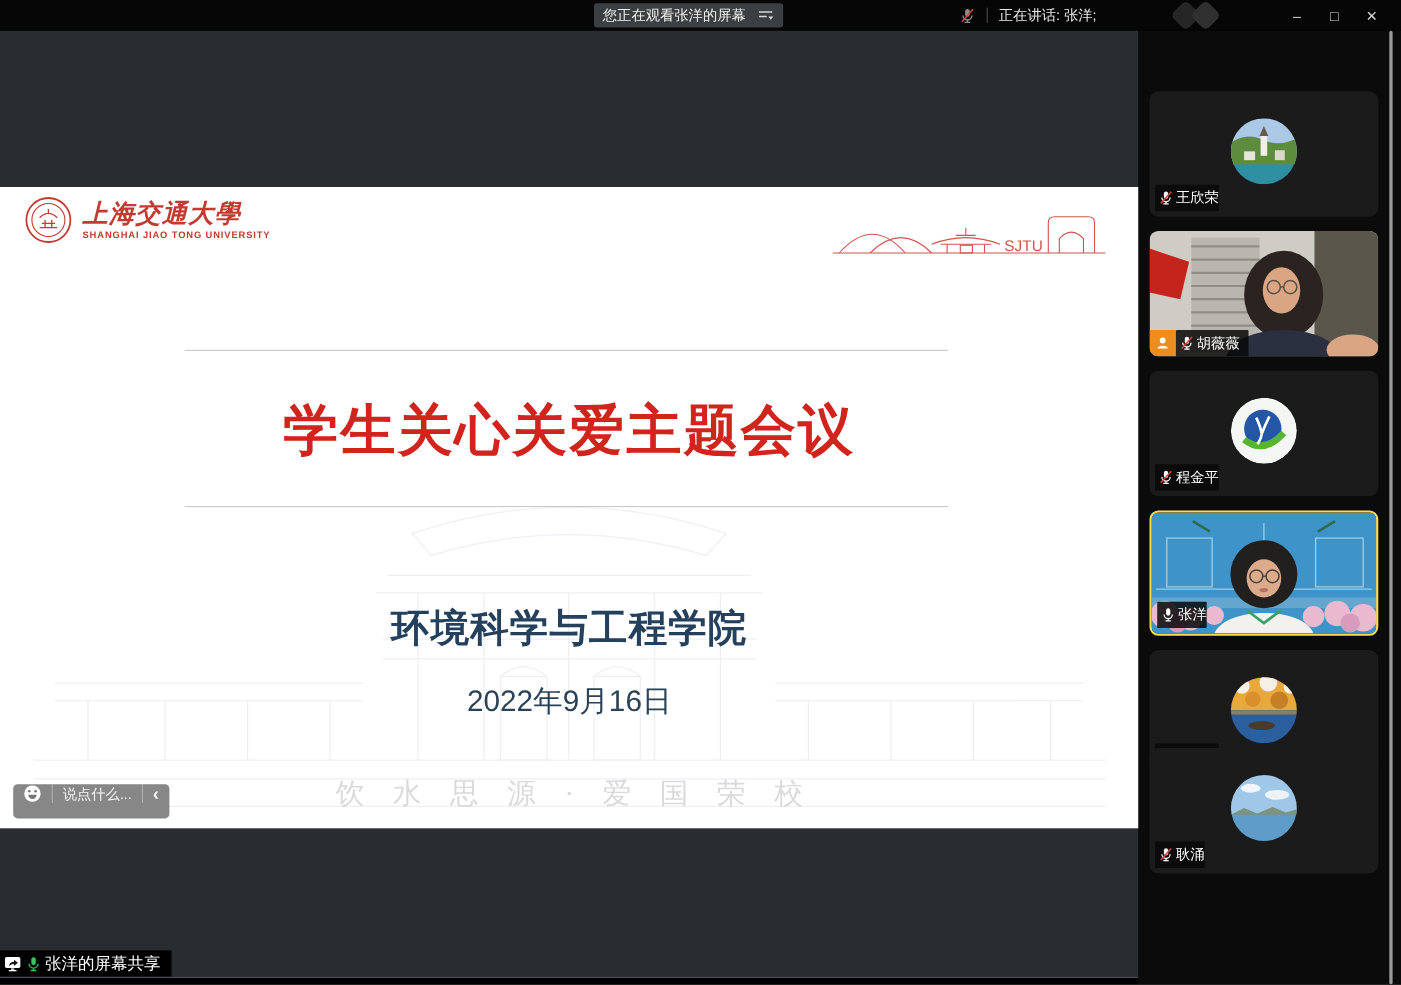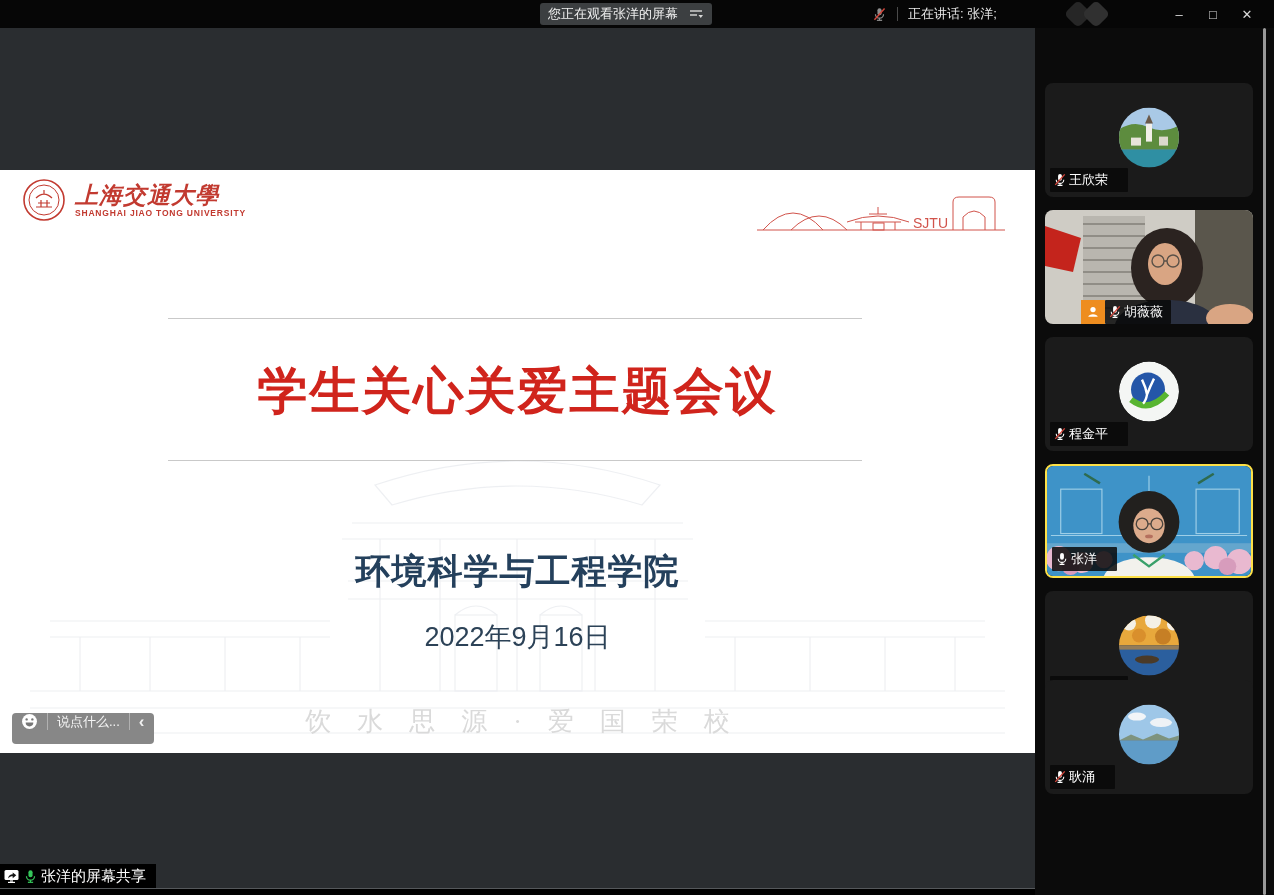--- a/index.html
+++ b/index.html
@@ -68,23 +68,23 @@
 
   
   .participants { position:absolute; left:1035px; top:28px; width:239px; height:867px; background:#0b0b0b; }
   .tile { position:absolute; left:10px; width:208px; height:114px; background:#1b1b1b;
           border-radius:8px; overflow:hidden; cursor:pointer; }
   .tile.active { border:2px solid #fde047; }
   .t1 { top:55px; } .t2 { top:182px; } .t3 { top:309px; } .t4 { top:436px; } .t5 { top:563px; } .t6 { top:652px; }
   .avatar { position:absolute; left:50%; top:50%; transform:translate(-50%,-54%);
             width:60px; height:60px; border-radius:50%; overflow:hidden; }
   .name-tag { position:absolute; left:5px; bottom:5px; display:flex; align-items:center; gap:2px;
-              background:rgba(8,8,8,0.85); padding:3px 20px 3px 3px; color:#fff; font-size:13px;
+              background:rgba(8,8,8,0.85); padding:3px 0 3px 3px; color:#fff; font-size:13px;
               border-radius:1px; white-space:nowrap; }
-  .corner-row { position:absolute; left:0; bottom:0; display:flex; align-items:stretch;margin-left:36px; }
+  .corner-row { position:absolute; left:0; bottom:0; display:flex; align-items:stretch; }
   .host-badge { width:24px; height:24px; background:#ee8d1f; display:flex; align-items:center; justify-content:center; }
   .corner-row .name-tag { position:static; padding:0 8px 0 3px; display:flex; align-items:center; }
   .video-fill { position:absolute; inset:0; width:100%; height:100%; }
   .scrollbar { position:absolute; right:8px; top:0; width:3px; height:867px; background:#9a9a9a; border-radius:2px; cursor:pointer; }
 </style>
 </head>
 <body>
 
 <div class="window">
 

